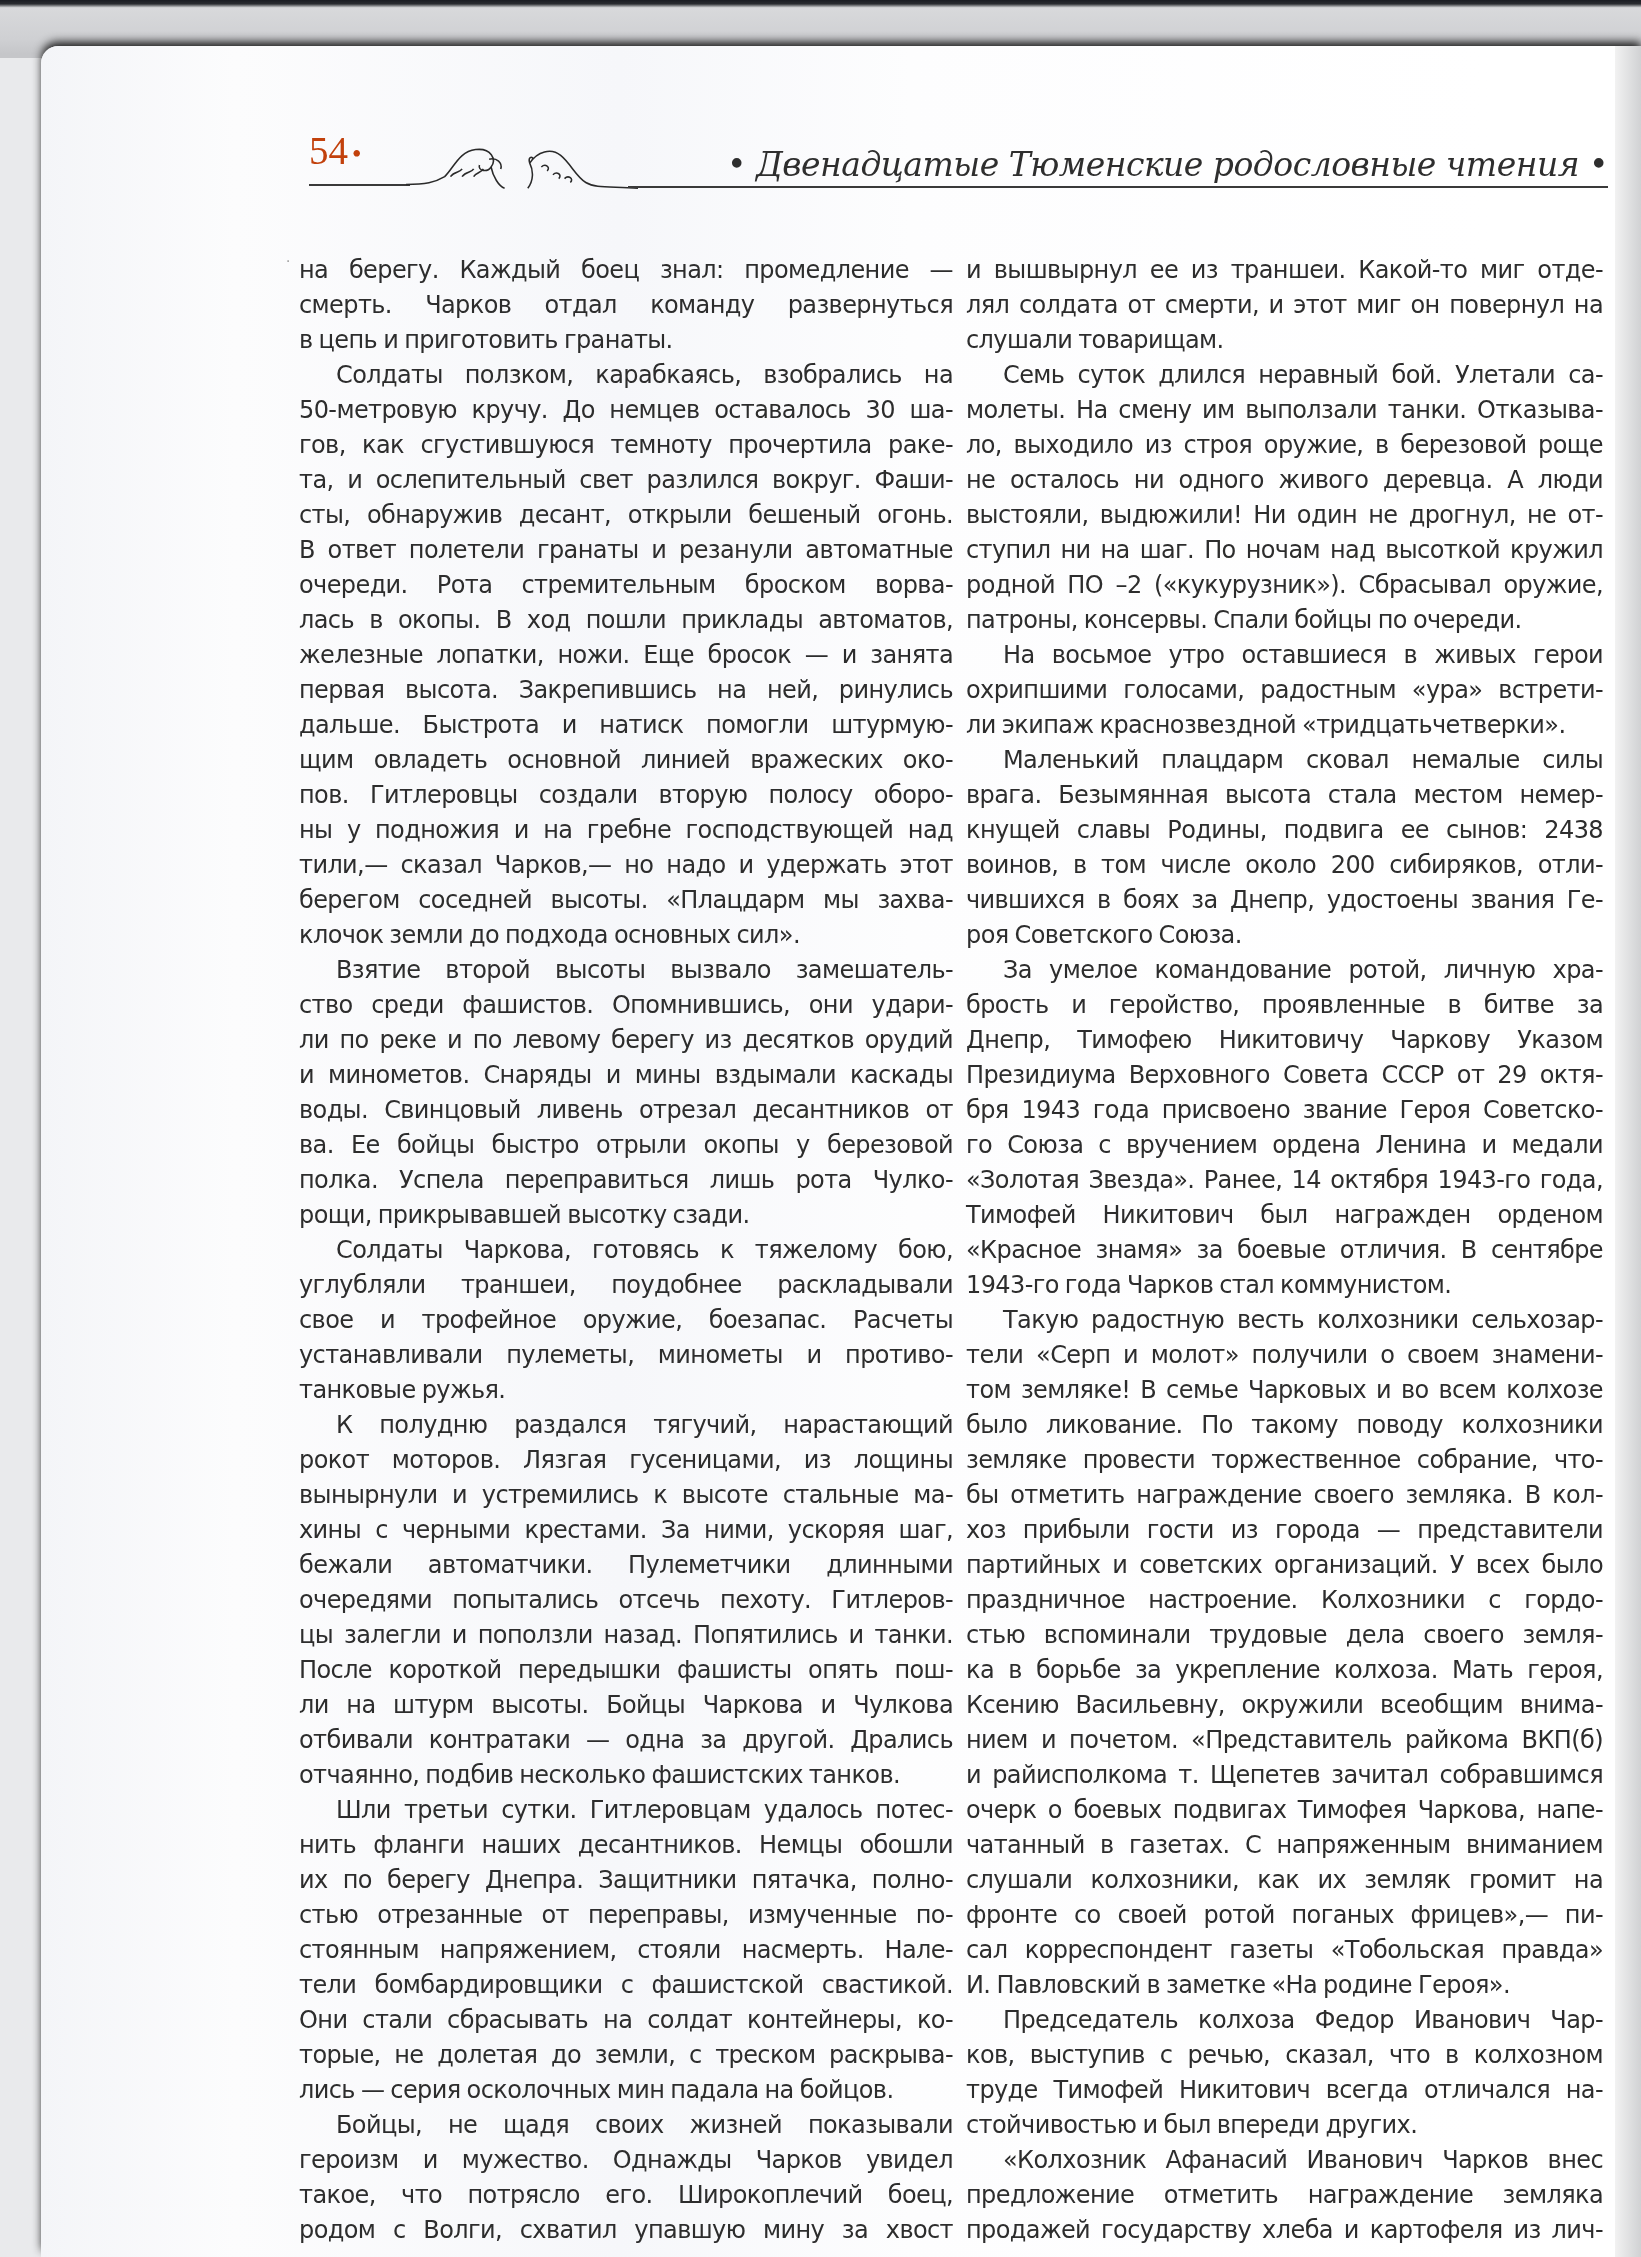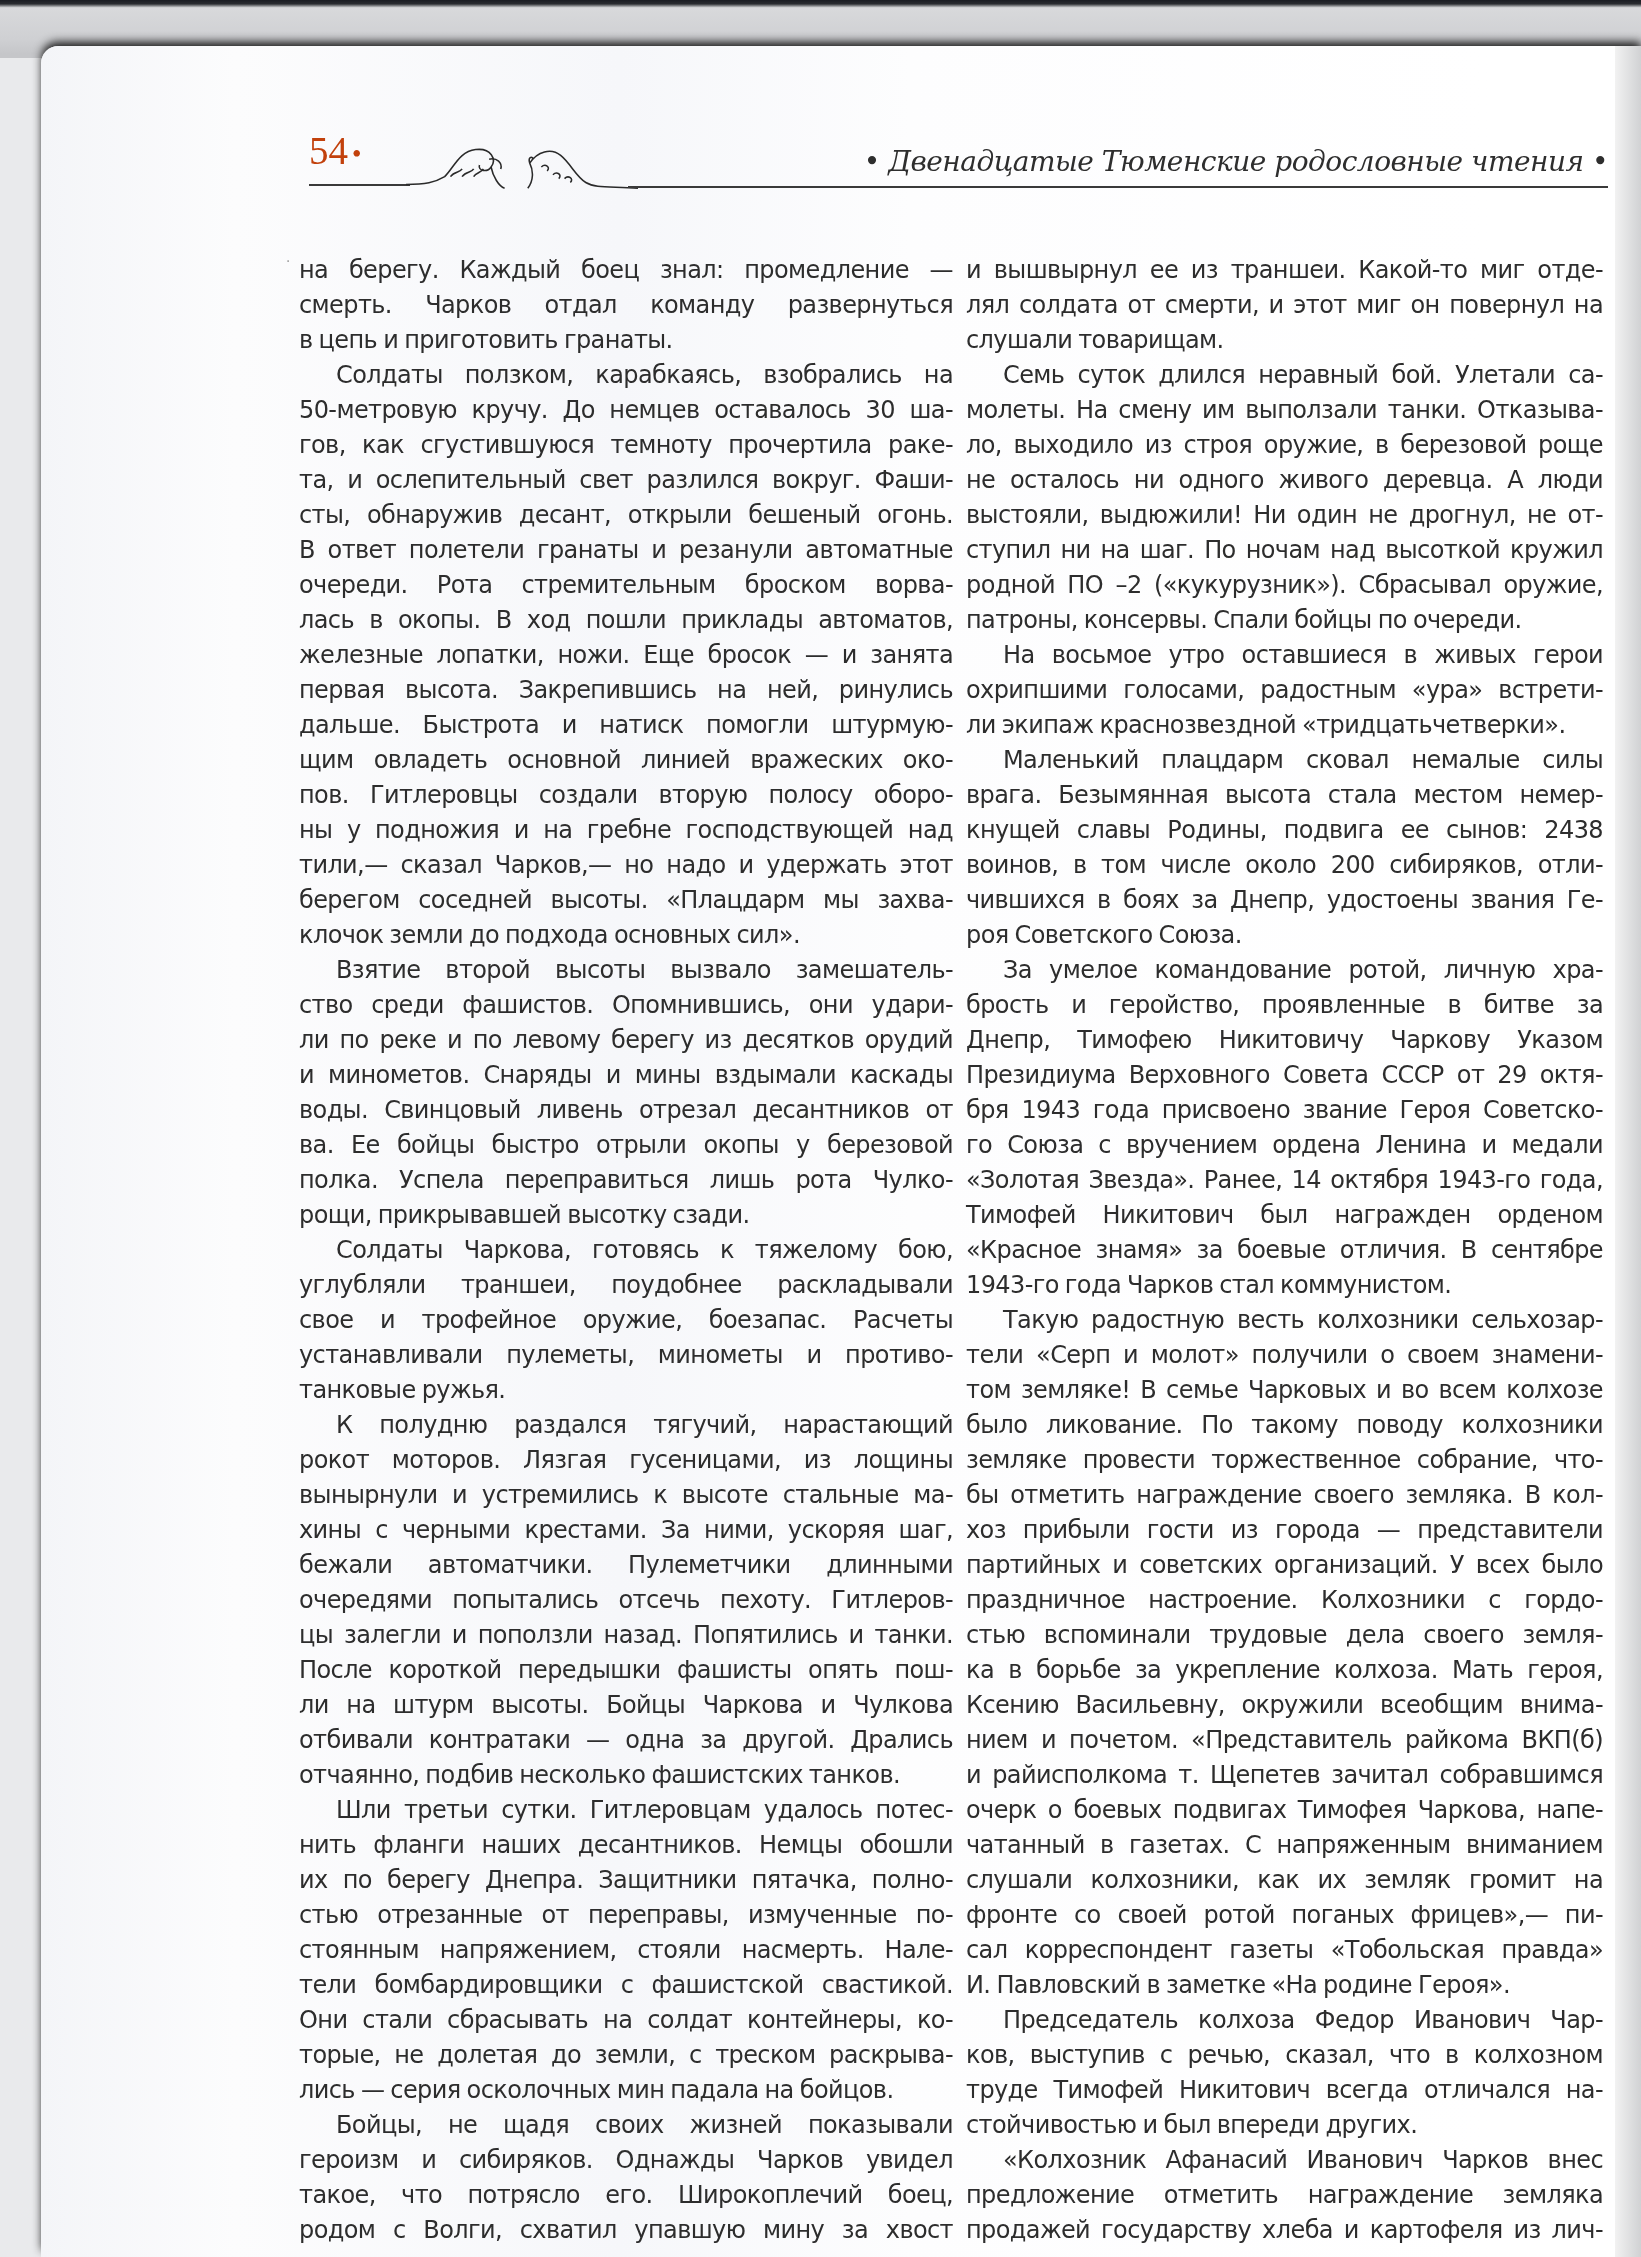--- a/index.html
+++ b/index.html
@@ -4,21 +4,21 @@
 <style>
   html, body { margin:0; padding:0; }
   body { width:1641px; height:2257px; position:relative; overflow:hidden; background:#e9eaec; font-family:"DejaVu Sans", sans-serif; }
   .scan-top { position:absolute; left:0; top:0; width:1641px; height:58px; background:linear-gradient(#1a1c22 0px,#2a2c30 3.9px,#d8d9db 7.7px,#cfd0d3 39px,#c5c6c9 54px); }
   .page { position:absolute; left:41px; top:46px; width:1601px; height:2211px; background:linear-gradient(90deg,#f4f5f8 0px,#fcfcfd 193px,#f6f7fa 579px,#fdfdfe 869px,#ffffff 1448px); border-top-left-radius:17.4px; box-shadow:0 -5.8px 9.7px -1.9px #1b1b1b; }
   .right-shade { position:absolute; right:0; top:0; width:27px; height:100%; background:linear-gradient(90deg,#f2f2f2,#cfd0d2); }
   .header { position:absolute; left:309px; top:124px; width:1299px; height:68px; }
   .page-num { position:absolute; left:0; top:3.9px; font-family:"Liberation Serif", serif; font-size:39px; color:#c2410c; }
   .page-num .dot { font-size:27px; vertical-align:middle; margin-left:3.9px; }
   .ornament { position:absolute; left:97px; top:13.5px; }
-  .running-title { position:absolute; right:0; top:21px; font-family:"DejaVu Serif", serif; font-style:italic; font-size:28px; color:#2e2e2e; white-space:nowrap; letter-spacing:-0.5px;margin-left:32px; }
+  .running-title { position:absolute; right:0; top:21px; font-family:"DejaVu Serif", serif; font-style:italic; font-size:33px; color:#2e2e2e; white-space:nowrap; letter-spacing:-0.5px;margin-left:32px; }
   .rule-left { position:absolute; left:0; top:60px; width:101px; height:1.9px; background:#3a3a3a; }
   .rule-right { position:absolute; left:319px; top:62px; width:980px; height:1.9px; background:#3a3a3a; }
   .col { position:absolute; top:253px; }
   .col-left { left:299px; width:654px; }
   .col-right { left:966px; width:637px; }
   .line { height:35px; line-height:35px; font-family:"DejaVu Sans", sans-serif; font-size:24px; color:#2d2d2d; white-space:nowrap; text-align:justify; text-align-last:justify; letter-spacing:-0.6px; word-spacing:-1px; }
   .line.last { text-align-last:left; }
   .line.indent { padding-left:37px; }
   .stray-mark { position:absolute; font-size:13.5px; color:#999; }
 </style>
@@ -97,21 +97,21 @@
     <div class="line indent">Шли третьи сутки. Гитлеровцам удалось потес-</div>
     <div class="line">нить фланги наших десантников. Немцы обошли</div>
     <div class="line">их по берегу Днепра. Защитники пятачка, полно-</div>
     <div class="line">стью отрезанные от переправы, измученные по-</div>
     <div class="line">стоянным напряжением, стояли насмерть. Нале-</div>
     <div class="line">тели бомбардировщики с фашистской свастикой.</div>
     <div class="line">Они стали сбрасывать на солдат контейнеры, ко-</div>
     <div class="line">торые, не долетая до земли, с треском раскрыва-</div>
     <div class="line last">лись — серия осколочных мин падала на бойцов.</div>
     <div class="line indent">Бойцы, не щадя своих жизней показывали</div>
-    <div class="line">героизм и сибиряков. Однажды Чарков увидел</div>
+    <div class="line">героизм и мужество. Однажды Чарков увидел</div>
     <div class="line">такое, что потрясло его. Широкоплечий боец,</div>
     <div class="line">родом с Волги, схватил упавшую мину за хвост</div>
   </div>
 <div class="col col-right" id="col-right">
     <div class="line">и вышвырнул ее из траншеи. Какой-то миг отде-</div>
     <div class="line">лял солдата от смерти, и этот миг он повернул на</div>
     <div class="line last">слушали товарищам.</div>
     <div class="line indent">Семь суток длился неравный бой. Улетали са-</div>
     <div class="line">молеты. На смену им выползали танки. Отказыва-</div>
     <div class="line">ло, выходило из строя оружие, в березовой роще</div>

